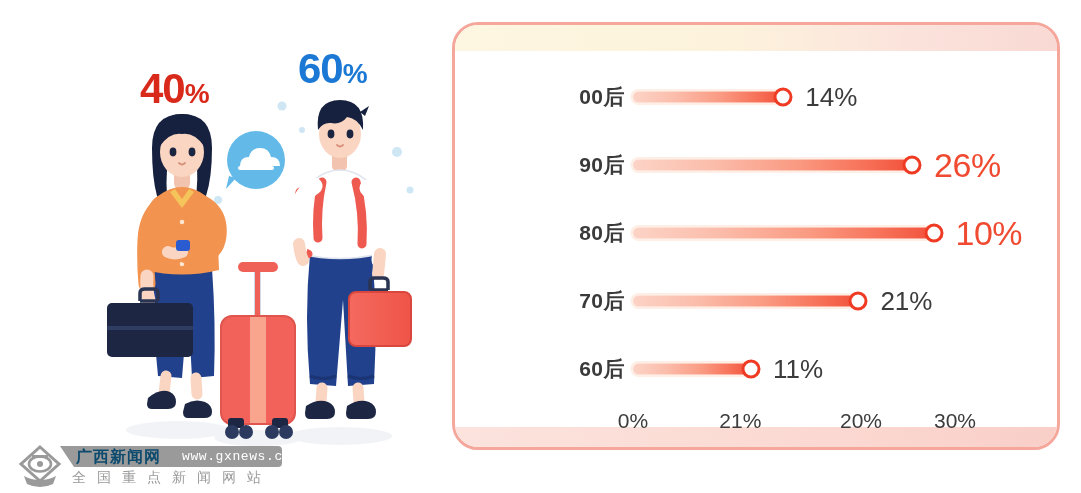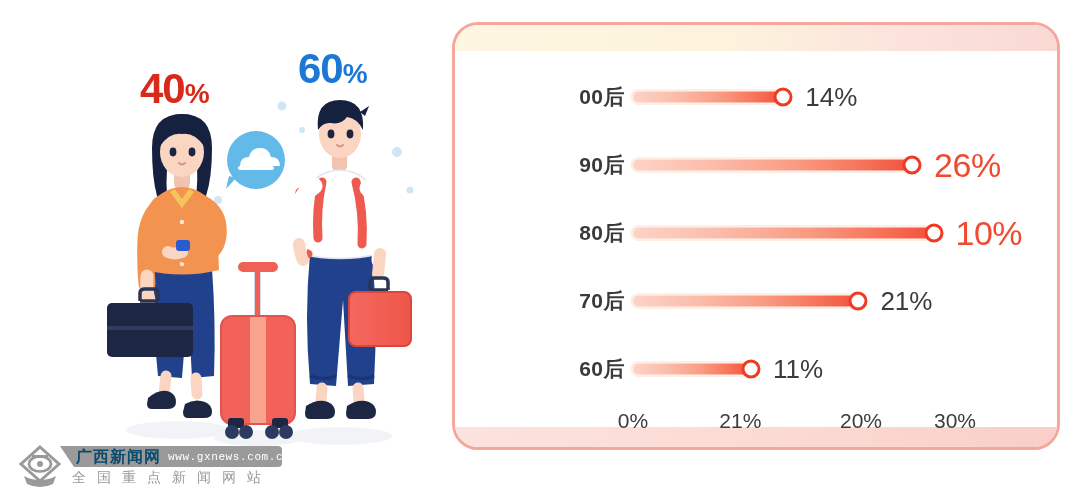--- a/index.html
+++ b/index.html
@@ -188,23 +188,23 @@
     position: absolute;
     left: 68px; top: 3px;
     font-size: 16px;
     font-weight: 700;
     color: #0c4a6e;
     letter-spacing: 1px;
     line-height: 21px;
   }
   .wm-url {
     position: absolute;
-    left: 160px; top: 4px;
+    left: 174px; top: 4px;
     font-family: "Liberation Mono", "DejaVu Sans Mono", monospace;
-    font-size: 11px;
+    font-size: 13px;
     color: #ffffff;
     letter-spacing: 0.6px;
     line-height: 20px;
   }
   .wm-tag {
     position: absolute;
     left: 64px; top: 25px;
     font-size: 14px;
     color: #9a9a9a;
     letter-spacing: 11px;

